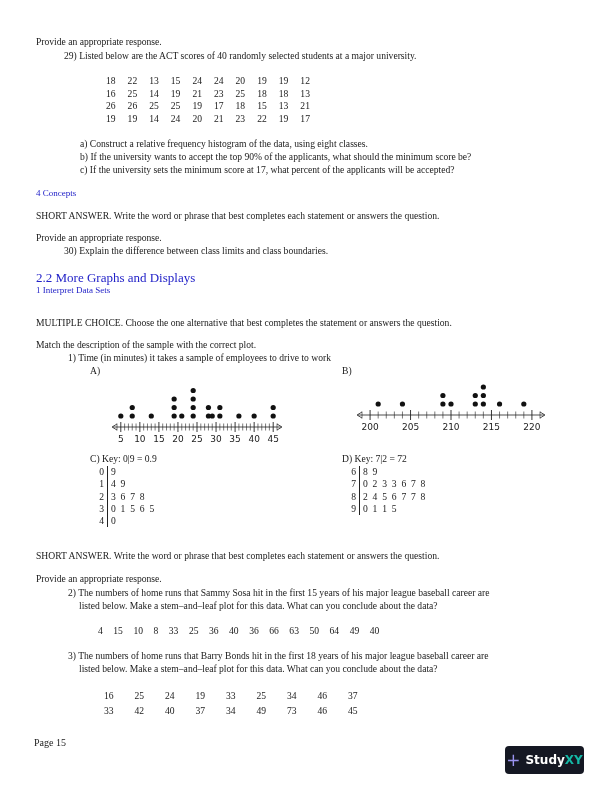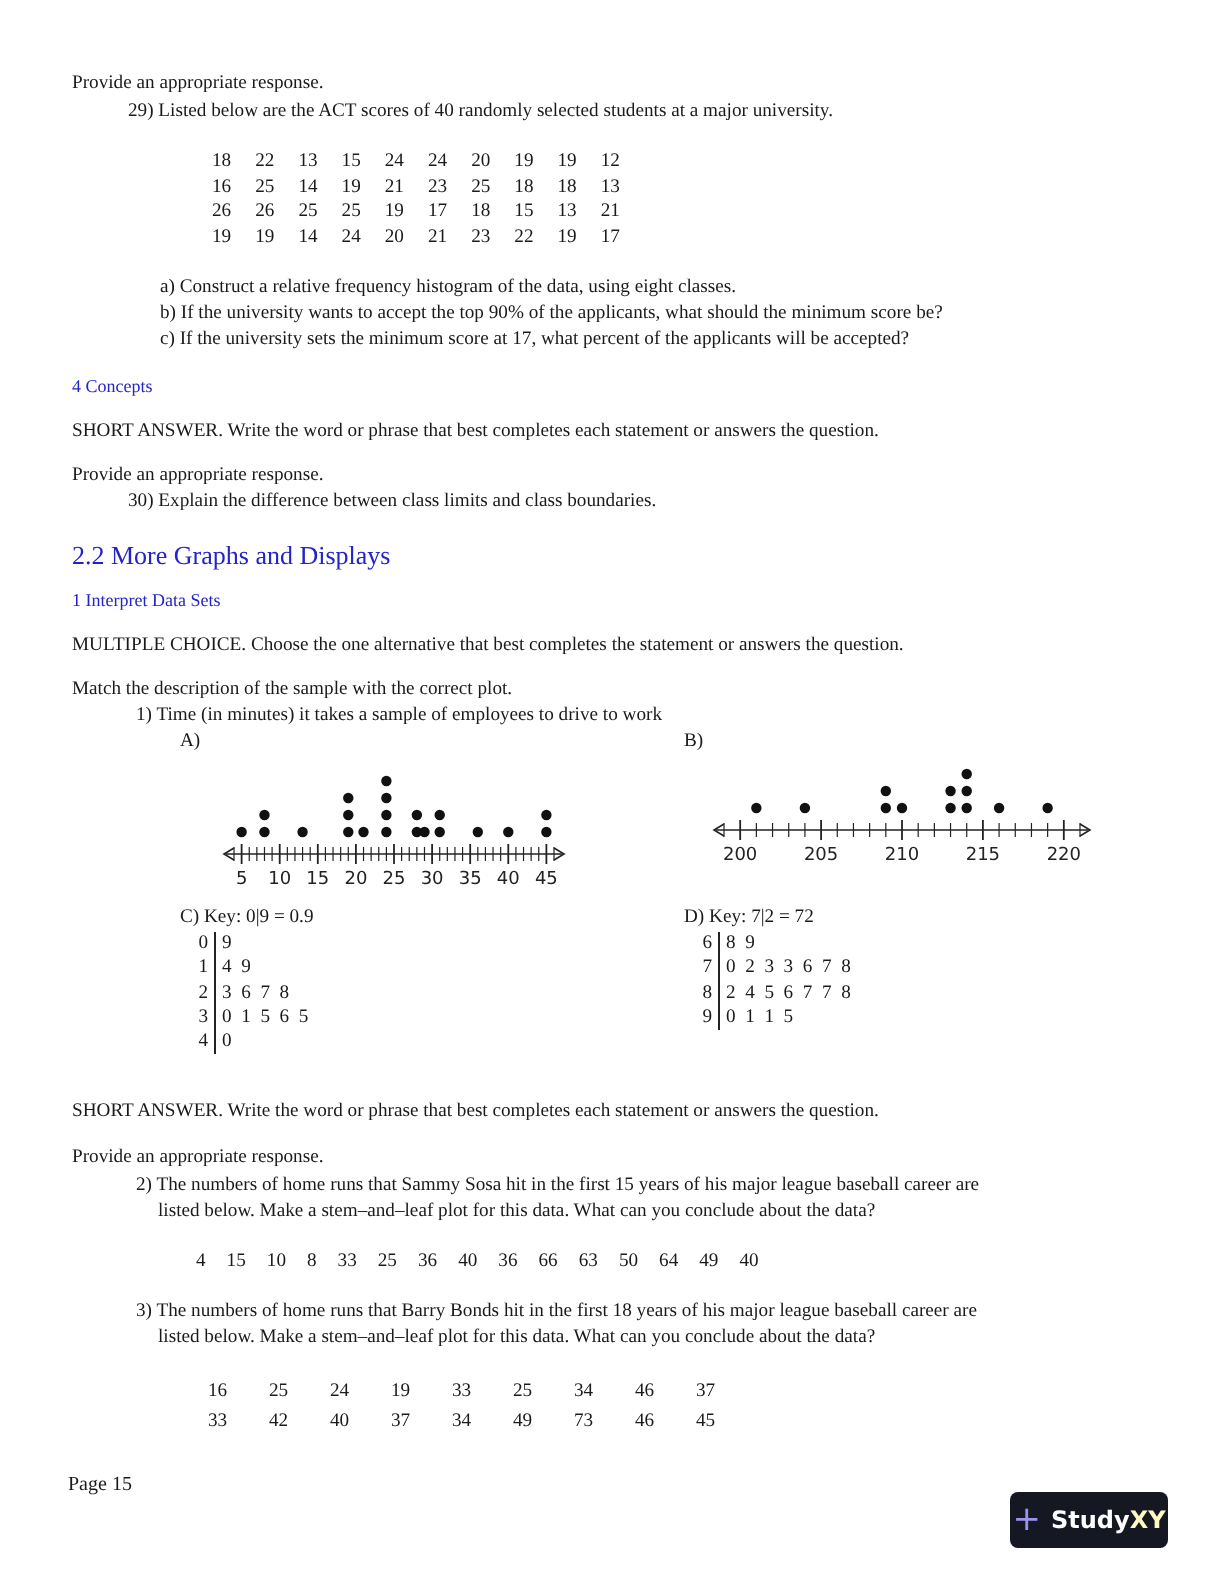--- a/index.html
+++ b/index.html
@@ -12,21 +12,21 @@
   .grid-row { display:flex;margin-left:24px; }
   .grid-row span { display:inline-block; width:21.6px; }
   .stem { position:absolute; }
   .stem-row { display:flex; height:12.3px; line-height:12.3px; }
   .stem-row .s { width:14px; text-align:right; padding-right:3px; }
   .stem-row .l { border-left:1px solid #222; padding-left:3px; letter-spacing:1.2px; }
   .hr-row span { display:inline-block; }
   .badge { position:absolute; left:505px; top:746px; width:79px; height:28px; background:#151823;
            border-radius:4px; display:flex; align-items:center; justify-content:center;
            font-family:"DejaVu Sans", sans-serif; font-weight:bold; font-size:12px; color:#ffffff; }
-  .badge .xy { color:#fef9c3; }
+  .badge .xy { color:#14b8a6; }
   .badge .plus { color:#9a93f0; font-size:17px; font-weight:normal; margin-right:5px; line-height:1; }
 </style>
 </head>
 <body>
 
 <div class="abs line b" style="left:36px;top:36px;">Provide an appropriate response.</div>
 <div class="abs line" style="left:64px;top:50px;">29) Listed below are the ACT scores of 40 randomly selected students at a major university.</div>
 <div class="abs" style="left:82px;top:75px;line-height:12.6px;">
     <div class="grid-row">
       <span>18</span>
@@ -80,21 +80,21 @@
 <div class="abs line" style="left:80px;top:138px;">a) Construct a relative frequency histogram of the data, using eight classes.</div>
 <div class="abs line" style="left:80px;top:151px;">b) If the university wants to accept the top 90% of the applicants, what should the minimum score be?</div>
 <div class="abs line" style="left:80px;top:164px;">c) If the university sets the minimum score at 17, what percent of the applicants will be accepted?</div>
 
 <div class="abs line b blue" style="left:36px;top:188px;font-size:9px;">4  Concepts</div>
 <div class="abs line b" style="left:36px;top:210px;">SHORT ANSWER.  Write the word or phrase that best completes each statement or answers the question.</div>
 <div class="abs line b" style="left:36px;top:232px;">Provide an appropriate response.</div>
 <div class="abs line" style="left:64px;top:245px;">30) Explain the difference between class limits and class boundaries.</div>
 
 <div class="abs line blue" style="left:36px;top:270px;font-size:13px;">2.2  More Graphs and Displays</div>
-<div class="abs line b blue" style="left:36px;top:295px;font-size:9px;text-align:center;">1  Interpret Data Sets</div>
+<div class="abs line b blue" style="left:36px;top:285px;font-size:9px;text-align:center;">1  Interpret Data Sets</div>
 <div class="abs line b" style="left:36px;top:317px;">MULTIPLE CHOICE.  Choose the one alternative that best completes the statement or answers the question.</div>
 <div class="abs line b" style="left:36px;top:339px;">Match the description of the sample with the correct plot.</div>
 <div class="abs line" style="left:68px;top:352px;">1) Time (in minutes) it takes a sample of employees to drive to work</div>
 <div class="abs line" style="left:90px;top:365px;">A)</div>
 <div class="abs line" style="left:342px;top:365px;">B)</div>
 
 <svg class="abs" style="left:105px;top:375px;" width="185" height="70" id="plotA">
     <line x1="8" y1="52" x2="176" y2="52" stroke="#222" stroke-width="0.8"></line>
     <path d="M12 49 L7 52 L12 55" fill="none" stroke="#222" stroke-width="0.8"></path>
     <path d="M172 49 L177 52 L172 55" fill="none" stroke="#222" stroke-width="0.8"></path>

